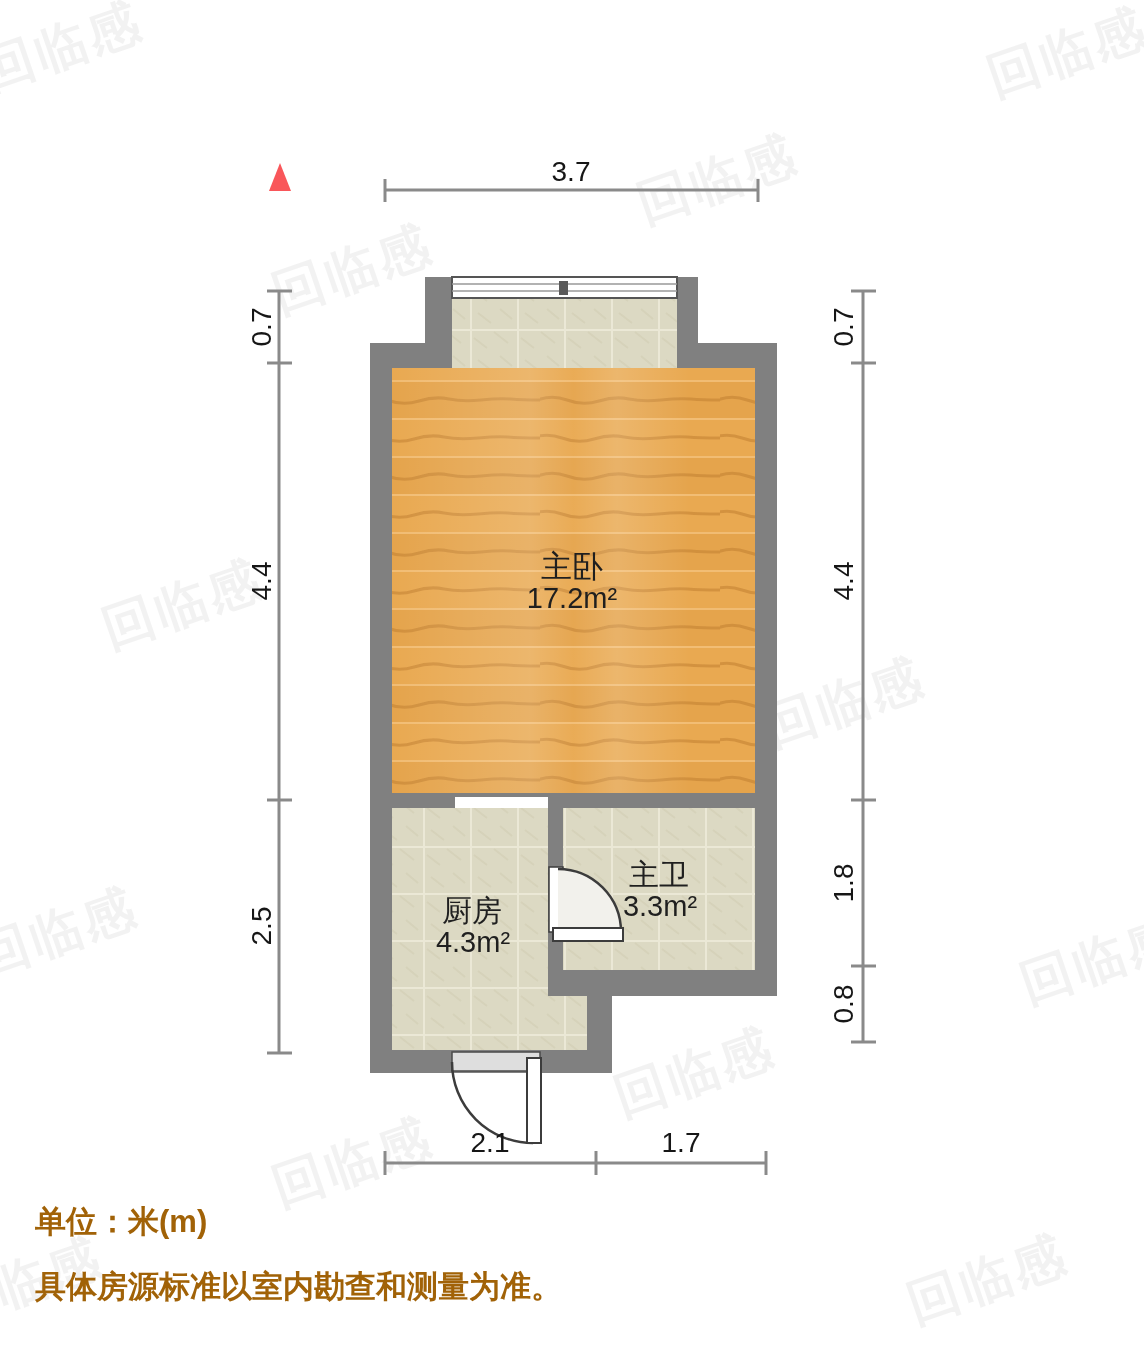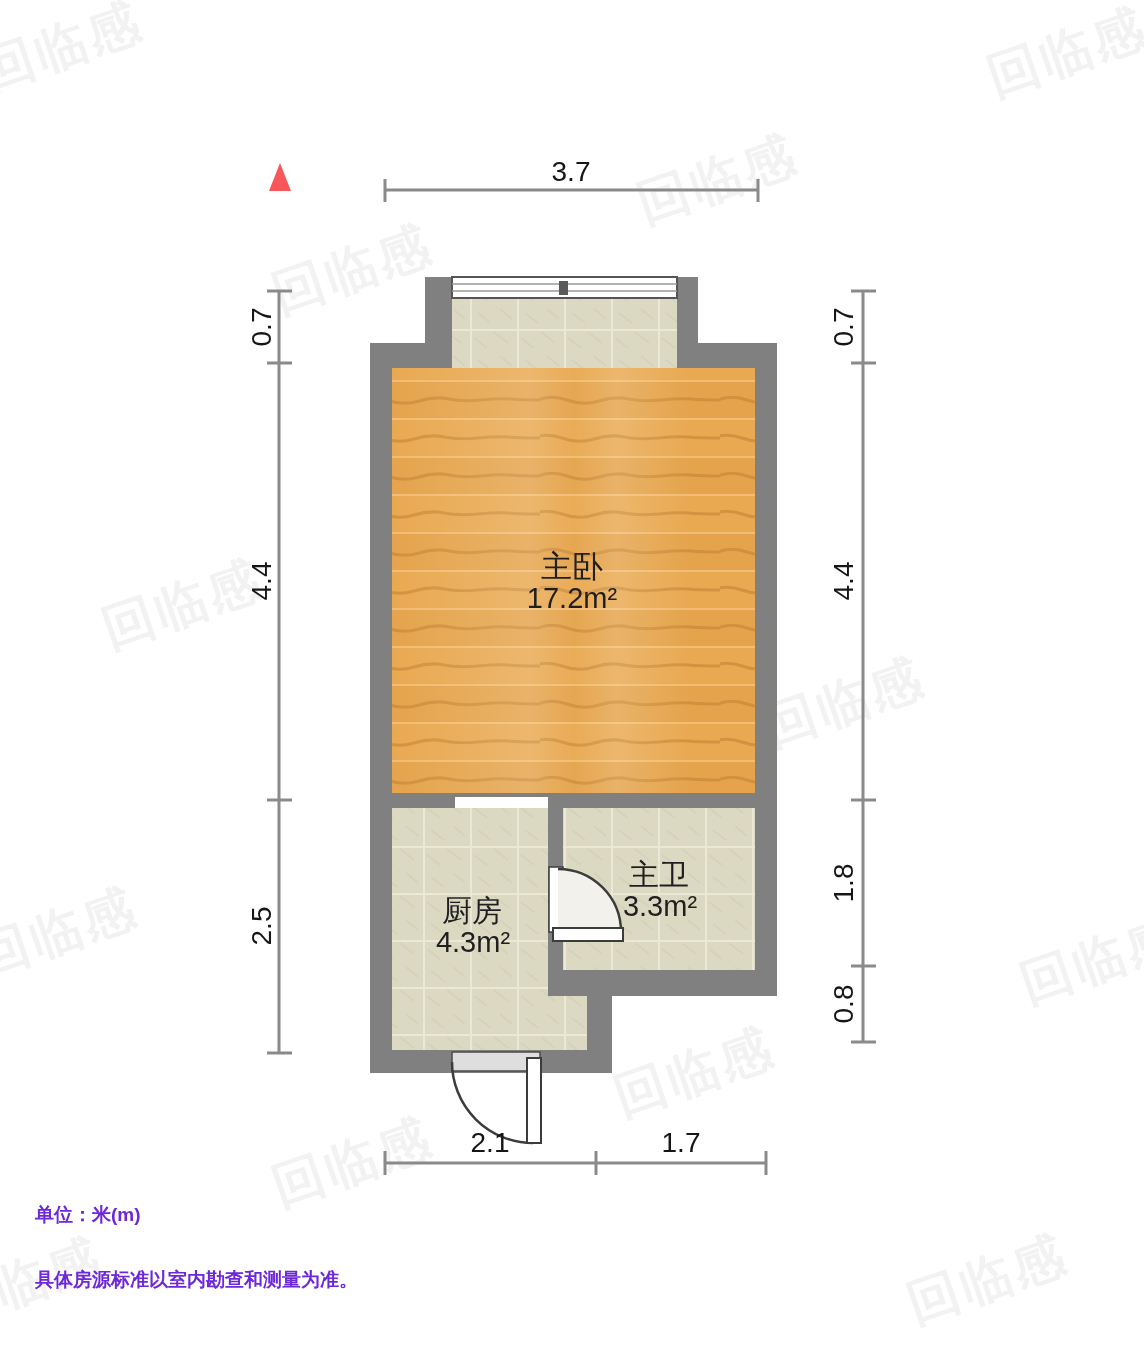--- a/index.html
+++ b/index.html
@@ -1,22 +1,22 @@
 <!DOCTYPE html>
 <html><head>
 <meta charset="utf-8">
 <style>
   html,body{margin:0;padding:0;background:#fff;}
   .stage{position:relative;width:1144px;height:1350px;background:#fff;overflow:hidden;
          font-family:"Liberation Sans","DejaVu Sans",sans-serif;}
   .plan-svg{position:absolute;left:0;top:0;}
   .wm{position:absolute;white-space:nowrap;font-weight:bold;font-size:52px;letter-spacing:3px;
       color:rgba(0,0,0,0.05);transform:rotate(-19deg);user-select:none;pointer-events:none;}
-  .footer-line{position:absolute;left:35px;white-space:nowrap;color:#6d28d9;
-      font-size:19px;font-weight:700;line-height:1.1;}
+  .footer-line{position:absolute;left:35px;white-space:nowrap;color:#a16207;
+      font-size:31px;font-weight:700;line-height:1.1;}
   .fl1{top:1205px;} .fl2{top:1238px;} .fl3{top:1270px;}
   text{font-family:"Liberation Sans","DejaVu Sans",sans-serif;}
 </style>
 </head>
 <body>
 
 <div class="stage">
 
   <div class="wm" style="left:-20px;top:12px;">回临感</div>
   <div class="wm" style="left:985px;top:18px;">回临感</div>

